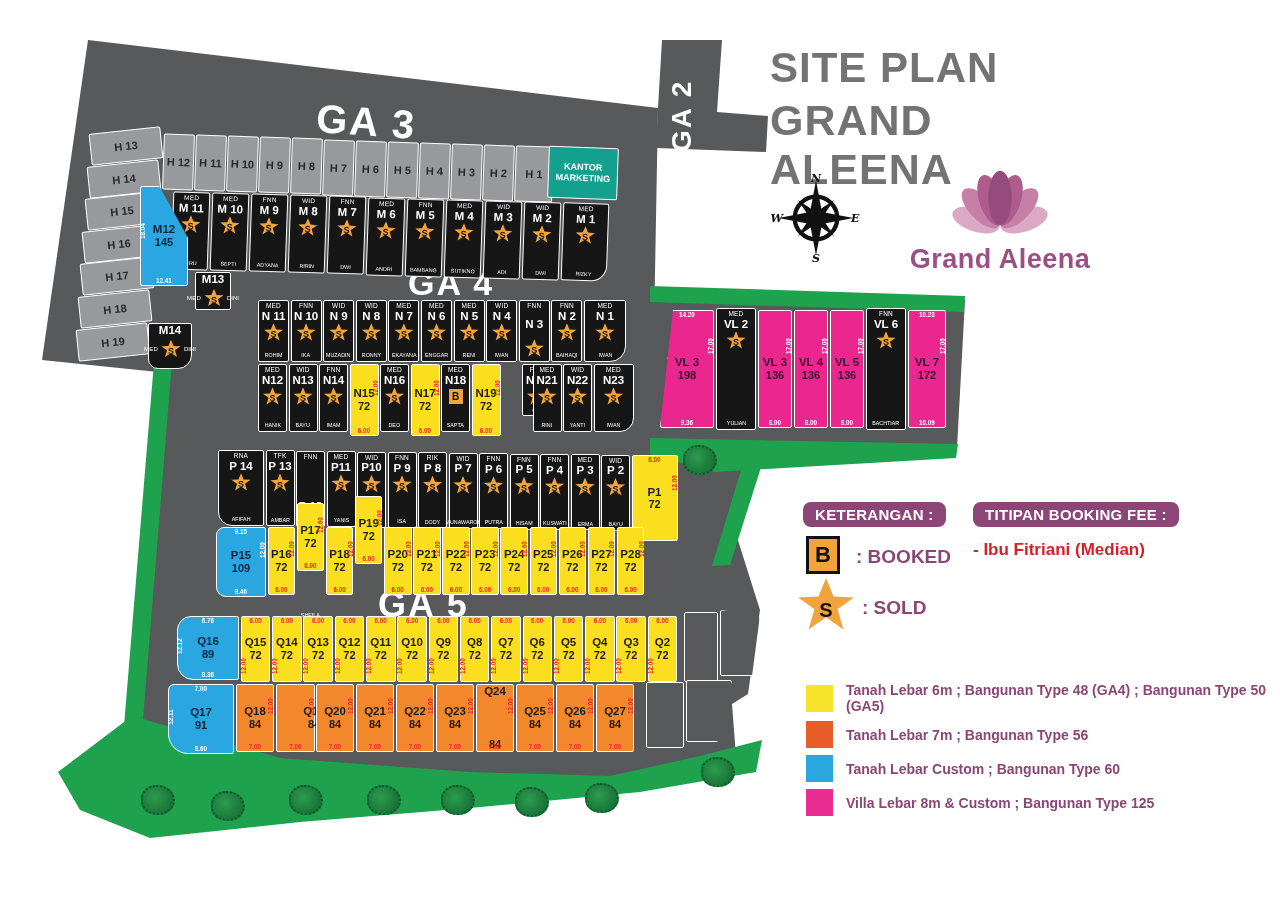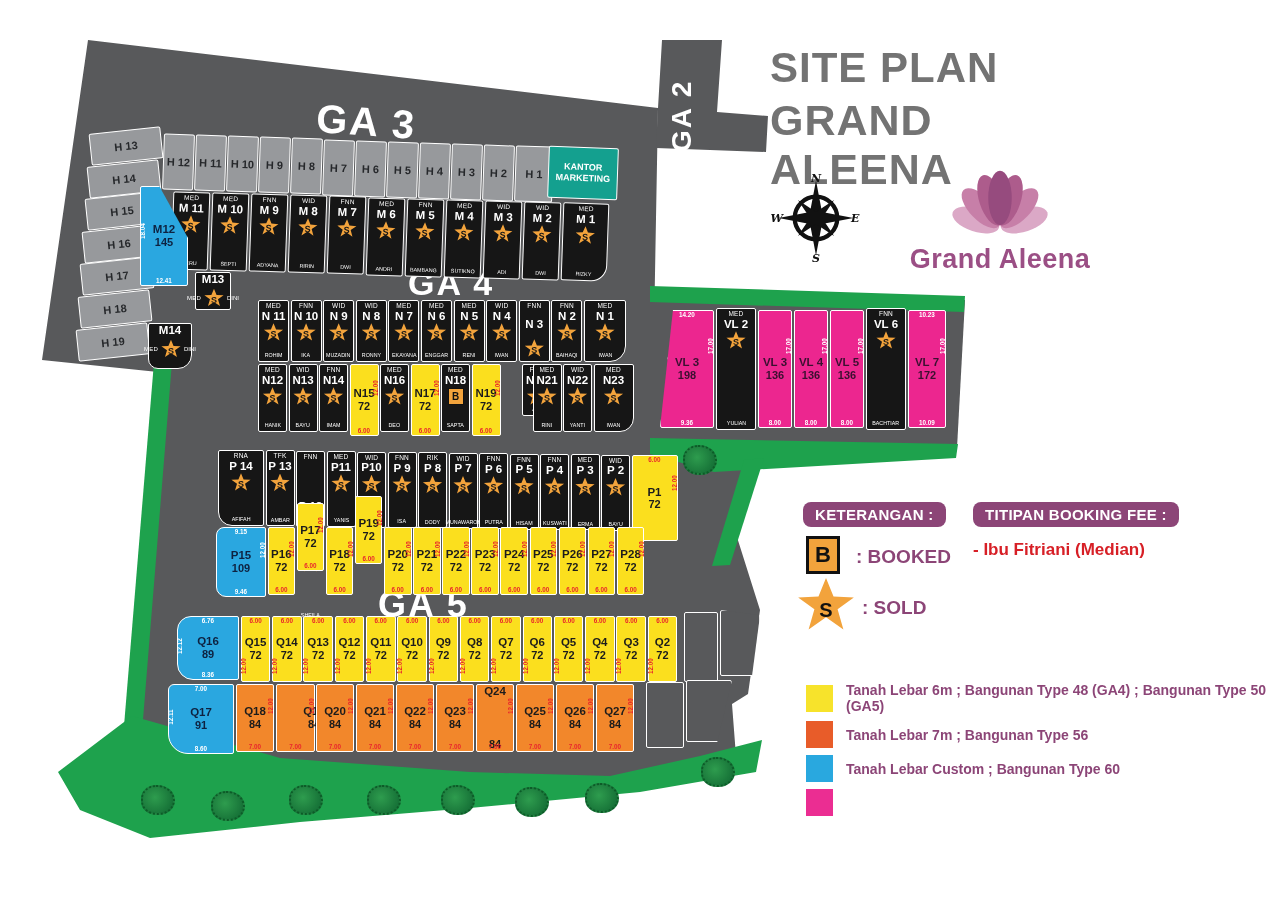--- a/index.html
+++ b/index.html
@@ -117,20 +117,21 @@
     <div class="ltype">
       <div class="swatch" style="background: rgb(232, 92, 41);"></div>
       <span>Tanah Lebar 7m ; Bangunan Type 56</span>
     </div>
     <div class="ltype">
       <div class="swatch" style="background: rgb(41, 168, 223);"></div>
       <span>Tanah Lebar Custom ; Bangunan Type 60</span>
     </div>
     <div class="ltype">
       <div class="swatch" style="background: rgb(235, 45, 146);"></div>
+      <span>Villa Lebar 8m &amp; Custom ; Bangunan Type 125</span>
     </div>
   </div>
 
 <div class="shape" style="background: rgb(88, 89, 91); clip-path: polygon(88px 40px, 658px 108px, 652px 440px, 748px 452px, 736px 534px, 760px 610px, 748px 694px, 732px 704px, 736px 756px, 688px 772px, 520px 784px, 300px 772px, 152px 746px, 132px 714px, 158px 372px, 42px 360px);"></div>
     <div class="shape" style="background: rgb(88, 89, 91); clip-path: polygon(662px 40px, 722px 40px, 717px 112px, 768px 116px, 766px 152px, 656px 148px, 658px 108px);"></div>
     <div class="shape" style="background: rgb(88, 89, 91); clip-path: polygon(650px 290px, 965px 300px, 957px 448px, 650px 442px);"></div>
     <div class="shape" style="background: rgb(30, 162, 77); clip-path: polygon(650px 286px, 965px 296px, 964px 312px, 650px 302px);"></div>
     <div class="shape" style="background: rgb(30, 162, 77); clip-path: polygon(650px 438px, 958px 444px, 956px 458px, 714px 472px, 650px 454px);"></div>
     <div class="shape" style="background: rgb(30, 162, 77); clip-path: polygon(744px 460px, 764px 458px, 730px 565px, 712px 566px);"></div>
     <div class="shape" style="background: rgb(30, 162, 77); clip-path: polygon(154px 362px, 172px 362px, 142px 732px, 124px 726px);"></div>

